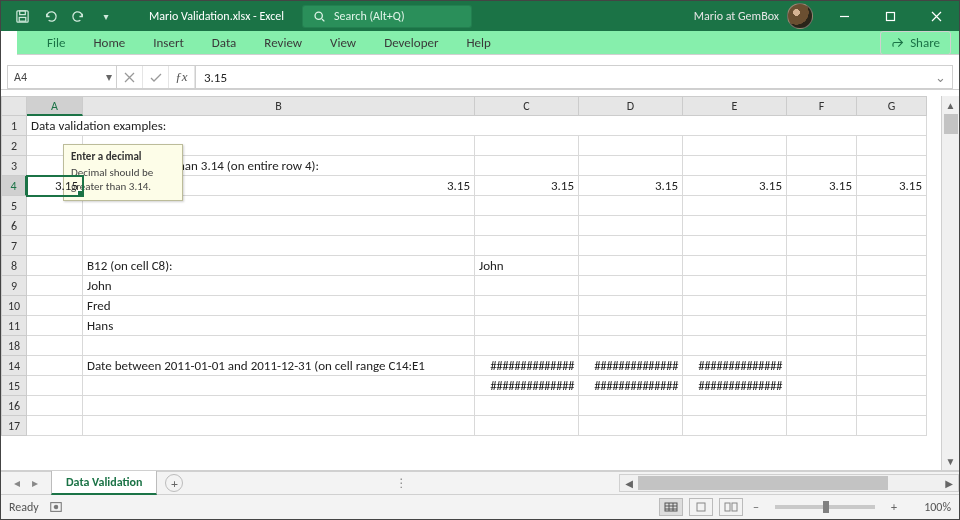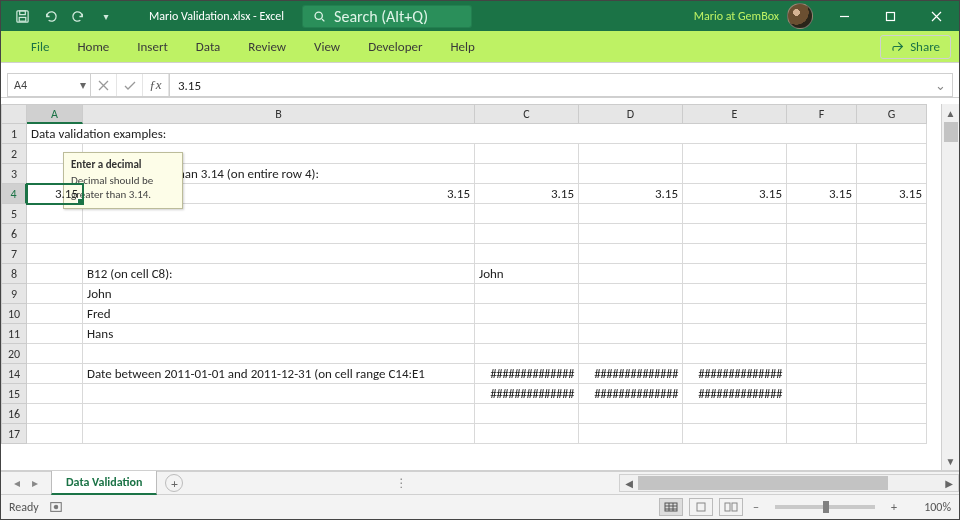--- a/index.html
+++ b/index.html
@@ -33,41 +33,42 @@
       margin-left: 18px;
       background: #2a8f5a;
       border: 1px solid #1b704580;
       border-radius: 3px;
       height: 23px;
       display: flex;
       align-items: center;
       padding: 0 10px;
       min-width: 170px;
       color:#dff4e8;
-      font-size:16px;
+      font-size:12px;
       gap:8px;
     }
     .spacer { flex: 1; }
-    .user-b { display:flex; align-items:center; gap:8px; color:#bef264; font-size:12px; margin-right: 8px;}
+    .user-b { display:flex; align-items:center; gap:8px; color:#e5e5e5; font-size:12px; margin-right: 8px;}
     .avatar {
       width: 26px; height:26px; border-radius:50%;
       background: radial-gradient(circle at 35% 35%, #d7b493 15%, #6a4f31 16% 55%, #2a2519 56%);
       border:1px solid #ffffff55;
     }
     .win-btns { display:flex; }
     .win-btns .wb { width:46px; height:30px; display:flex; align-items:center; justify-content:center; color:#fff; }
 
     
     .ribbon {
-      height: 32px;
+      height: 24px;
       border-bottom: 1px solid #d0d0d0;
-      background: #bef264;
+      background: #86efac;
       display: flex;
       align-items: center;
       padding: 0 8px 0 16px;
+      margin-left: 16px;
     }
     .ribbon .tab {
       padding: 0 14px;
       height: 32px;
       display:flex; align-items:center;
       color: #3a3a3a;
       font-size:13px;
     }
     .ribbon .tab.file { color:#1b7346; font-weight:400; }
     .ribbon .share {
@@ -84,21 +85,21 @@
     
     .formula-area {
       height: 25px;
       border-bottom: 1px solid #d0d0d0;
       display:flex;
       align-items:stretch;
       margin-top:10px;
       background:#fff;
     }
     .name-box {
-      width: 84px;
+      width: 110px;
       border:1px solid #cfcfcf;
       margin-left:6px;
       display:flex; align-items:center;
       padding:0 6px;
       font-size:12px;
       color:#444;
       position:relative;
     }
     .name-box .dd { position:absolute; right:4px; color:#666; }
     .fx-btns { display:flex; align-items:center; border:1px solid #cfcfcf; border-left:none; }
@@ -482,21 +483,21 @@
             <div class="rhead">11</div>
             <div class="cell" style="width: 56px;"></div>
             <div class="cell" style="width: 392px;">Hans</div>
             <div class="cell" style="width: 104px;"></div>
             <div class="cell" style="width: 104px;"></div>
             <div class="cell" style="width: 104px;"></div>
             <div class="cell" style="width: 70px;"></div>
             <div class="cell" style="width: 70px;"></div>
           </div>
           <div class="row">
-            <div class="rhead">20</div>
+            <div class="rhead">18</div>
             <div class="cell" style="width: 56px;"></div>
             <div class="cell" style="width: 392px;"></div>
             <div class="cell" style="width: 104px;"></div>
             <div class="cell" style="width: 104px;"></div>
             <div class="cell" style="width: 104px;"></div>
             <div class="cell" style="width: 70px;"></div>
             <div class="cell" style="width: 70px;"></div>
           </div>
           <div class="row">
             <div class="rhead">14</div>

